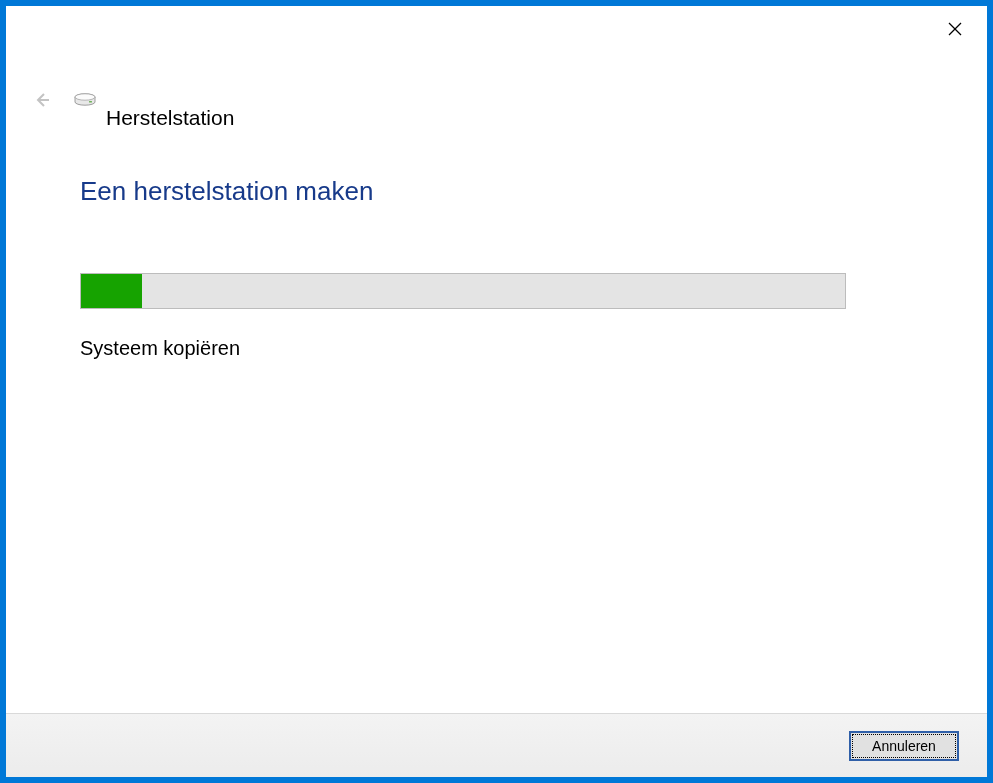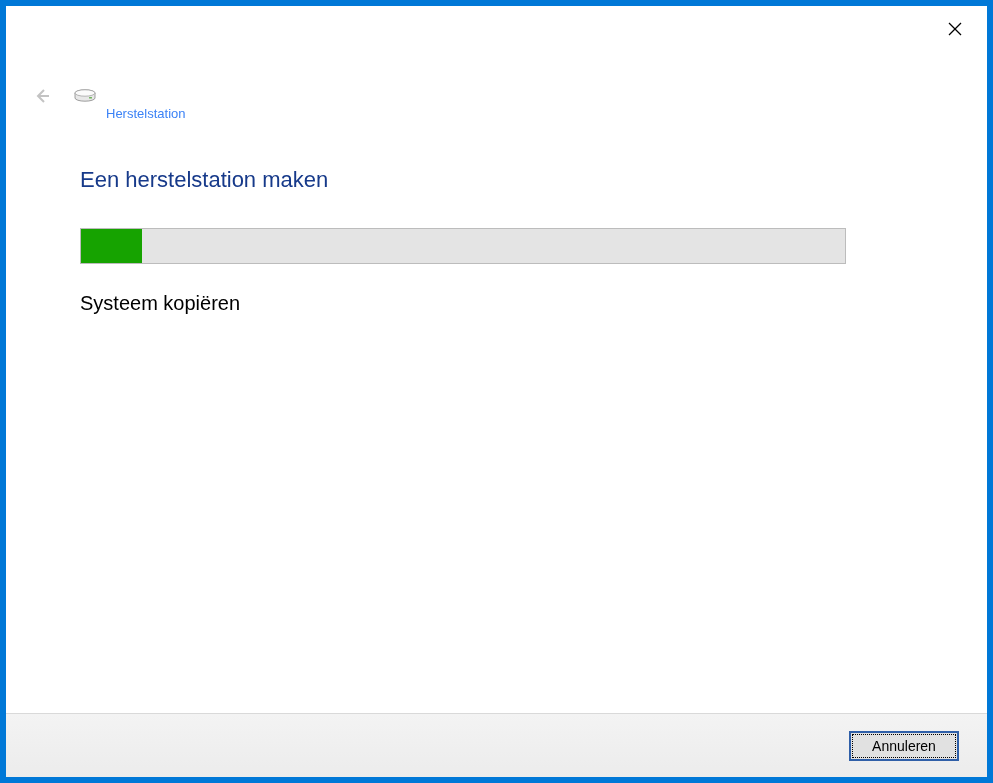--- a/index.html
+++ b/index.html
@@ -82,32 +82,32 @@
     }
     .drive-icon {
       width: 22px;
       height: 14px;
       position: relative;
     }
     .drive-icon svg {
       display: block;
     }
     .app-title {
-      font-size: 13px;
-      color: #3b82f6;
+      font-size: 21px;
+      color: #000000;
       margin-top: 36px;
     }
     .main-body {
       padding: 46px 40px 0 44px;
     }
     .heading {
-      font-size: 22px;
+      font-size: 26px;
       color: #173a8a;
       font-weight: 400;
-      margin-bottom: 35px;
+      margin-bottom: 66px;
     }
     .progress-outer {
       width: 100%;
       max-width: 766px;
       height: 36px;
       background: #e4e4e4;
       border: 1px solid #bcbcbc;
       position: relative;
       margin-bottom: 28px;
     }

